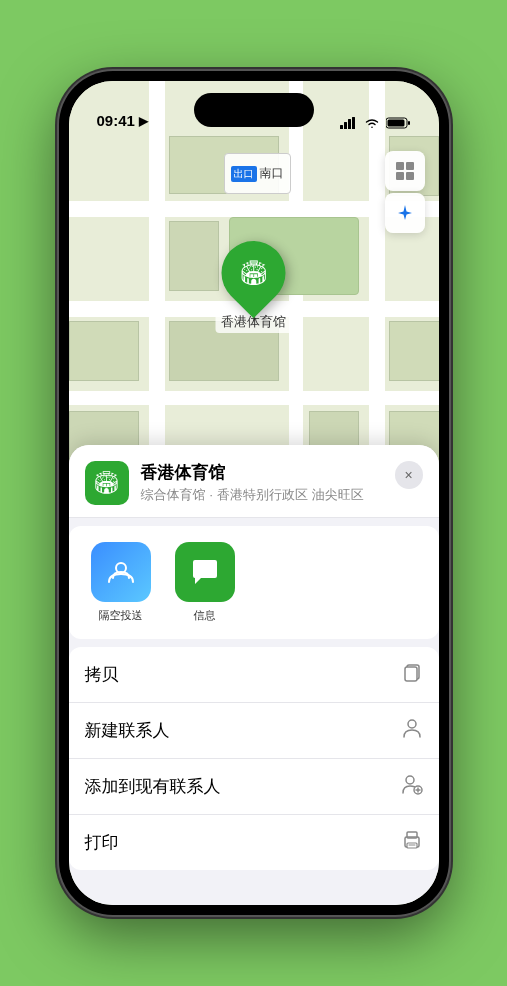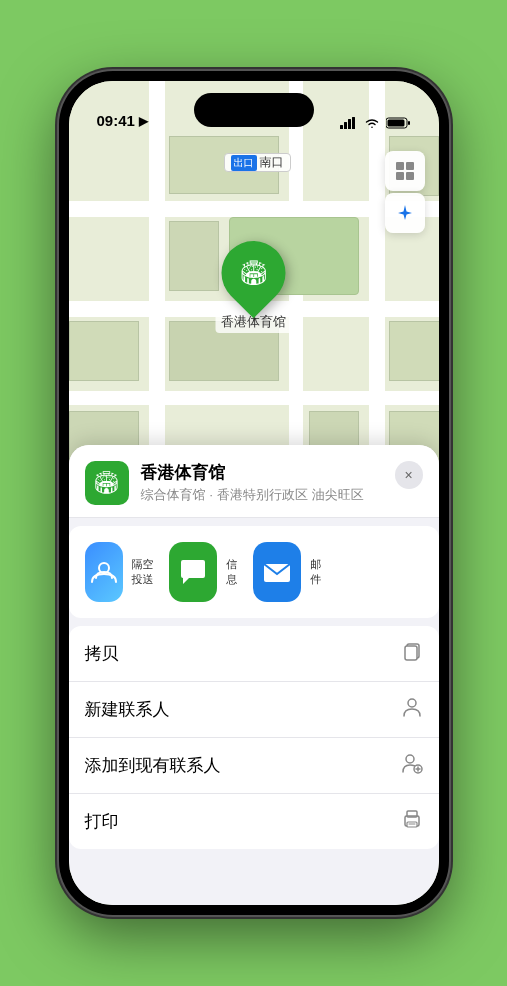--- a/index.html
+++ b/index.html
@@ -129,21 +129,21 @@
       border-radius: 4px;
     }
     
     .map-label {
       position: absolute;
       top: 72px;
       left: 155px;
       background: rgba(255,255,255,0.9);
       border: 1px solid #ccc;
       border-radius: 4px;
-      padding: 0 6px;
+      padding: 11px 6px;
       font-size: 12px;
       color: #333;
       display: flex;
       align-items: center;
       gap: 3px;
     }
     
     .map-controls {
       position: absolute;
       top: 70px;
@@ -230,21 +230,21 @@
       border-radius: 12px;
       margin: 8px 0 0 0;
     }
     .share-icons-scroll {
       display: flex;
       gap: 12px;
       overflow: hidden;
     }
     .share-item {
       display: flex;
-      flex-direction: row;
+      flex-direction: column;
       align-items: center;
       gap: 6px;
       flex-shrink: 0;
       width: 72px;
     }
     .share-icon-box {
       width: 60px;
       height: 60px;
       border-radius: 14px;
       display: flex;
@@ -436,29 +436,20 @@
 
           <div class="share-item">
             <div class="share-icon-box share-icon-message">
               <svg width="32" height="32" viewBox="0 0 32 32">
                 <path d="M4 6 Q4 4 6 4 L26 4 Q28 4 28 6 L28 20 Q28 22 26 22 L12 22 L6 28 L6 22 Q4 22 4 20 Z" fill="white"></path>
               </svg>
             </div>
             <span class="share-label">信息</span>
           </div>
 
-          <div class="share-item">
-            <div class="share-icon-box share-icon-mail">
-              <svg width="32" height="32" viewBox="0 0 32 32">
-                <rect x="3" y="8" width="26" height="18" rx="2" fill="white"></rect>
-                <path d="M3 8 L16 18 L29 8" stroke="#1e7fe8" stroke-width="2" fill="none"></path>
-              </svg>
-            </div>
-            <span class="share-label">邮件</span>
-          </div>
 
 
           <div class="share-item">
             
             
           </div>
 
         </div>
       </div>
 

